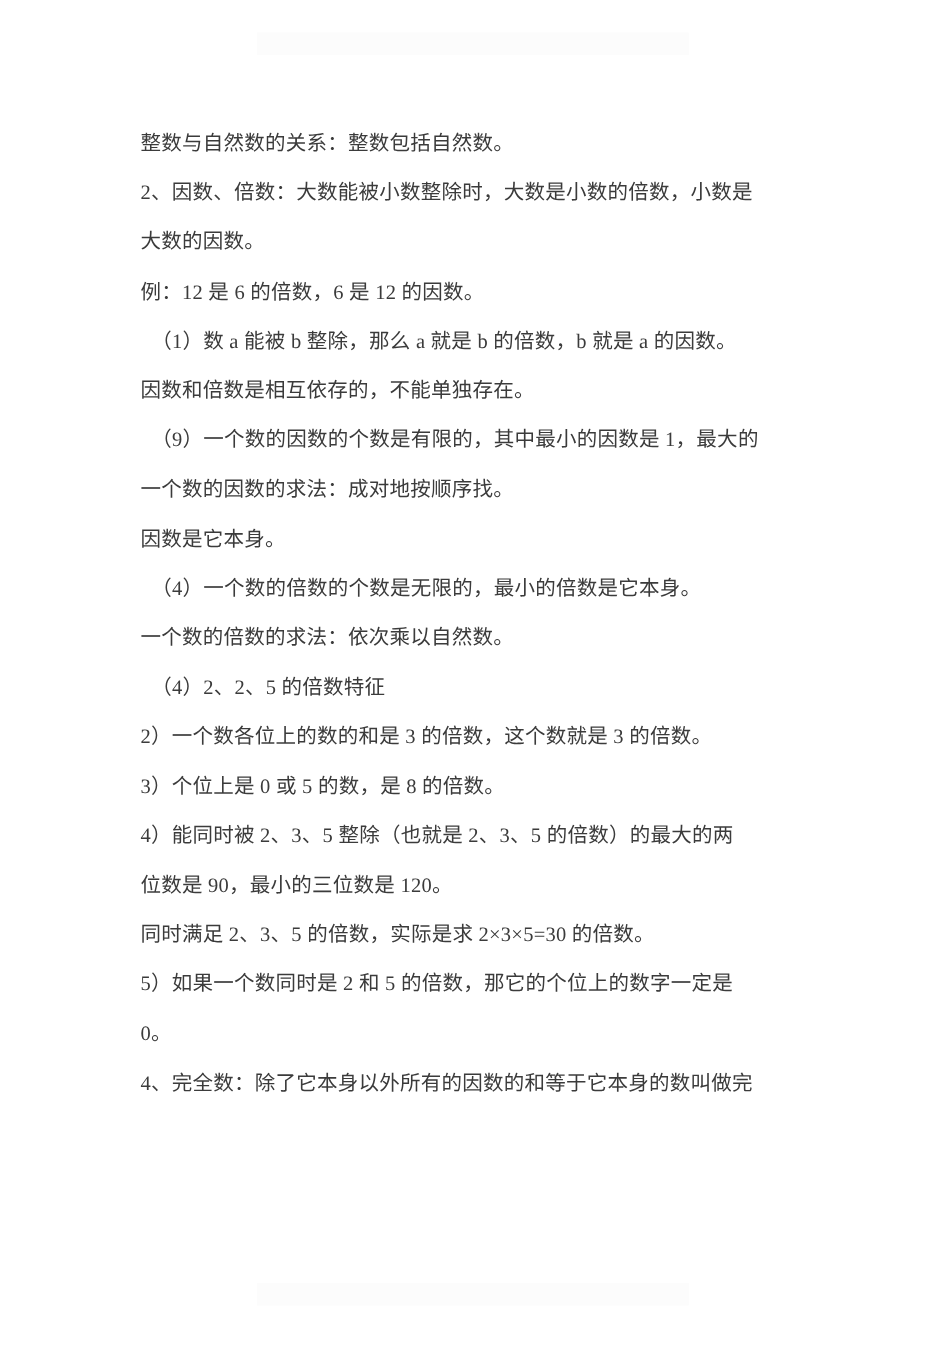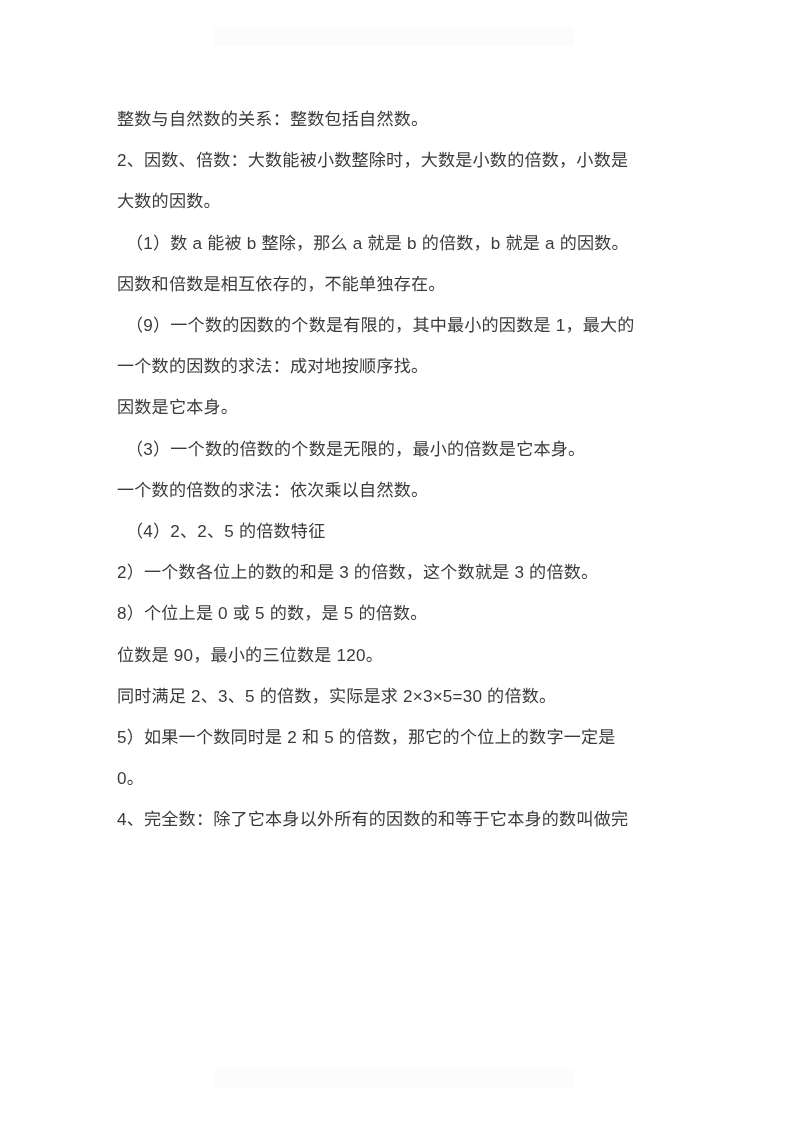--- a/index.html
+++ b/index.html
@@ -47,20 +47,21 @@
   }
   .band-top    { top: 27px; }
   .band-bottom { top: 1069px; }
 
   
   .doc-body {
     position: absolute;
     left: 117px;
     top: 99px;
     width: 566px;
+    font-family: Liberation Serif, serif;
   }
   .line {
     font-size: 17.1px;
     line-height: 41.2px;
     color: #3b3b3b;
     white-space: nowrap;
     letter-spacing: 0.2px;
     text-align: left;
   }
   .line.indent {
@@ -72,30 +73,32 @@
 
 <div class="page">
 
   <div class="watermark-band band-top"></div>
   <div class="watermark watermark-top"></div>
 
   <div class="doc-body">
       <div class="line">整数与自然数的关系：整数包括自然数。</div>
       <div class="line">2、因数、倍数：大数能被小数整除时，大数是小数的倍数，小数是</div>
       <div class="line">大数的因数。</div>
+      <div class="line">例：12 是 6 的倍数，6 是 12 的因数。</div>
       <div class="line indent">（1）数 a 能被 b 整除，那么 a 就是 b 的倍数，b 就是 a 的因数。</div>
       <div class="line">因数和倍数是相互依存的，不能单独存在。</div>
       <div class="line indent">（9）一个数的因数的个数是有限的，其中最小的因数是 1，最大的</div>
       <div class="line">一个数的因数的求法：成对地按顺序找。</div>
       <div class="line">因数是它本身。</div>
-      <div class="line indent">（3）一个数的倍数的个数是无限的，最小的倍数是它本身。</div>
+      <div class="line indent">（4）一个数的倍数的个数是无限的，最小的倍数是它本身。</div>
       <div class="line">一个数的倍数的求法：依次乘以自然数。</div>
       <div class="line indent">（4）2、2、5 的倍数特征</div>
       <div class="line">2）一个数各位上的数的和是 3 的倍数，这个数就是 3 的倍数。</div>
-      <div class="line">8）个位上是 0 或 5 的数，是 5 的倍数。</div>
+      <div class="line">3）个位上是 0 或 5 的数，是 8 的倍数。</div>
+      <div class="line">4）能同时被 2、3、5 整除（也就是 2、3、5 的倍数）的最大的两</div>
       <div class="line">位数是 90，最小的三位数是 120。</div>
       <div class="line">同时满足 2、3、5 的倍数，实际是求 2×3×5=30 的倍数。</div>
       <div class="line">5）如果一个数同时是 2 和 5 的倍数，那它的个位上的数字一定是</div>
       <div class="line">0。</div>
       <div class="line">4、完全数：除了它本身以外所有的因数的和等于它本身的数叫做完</div>
     </div>
 
   <div class="watermark-band band-bottom"></div>
   <div class="watermark watermark-bottom"></div>
 

